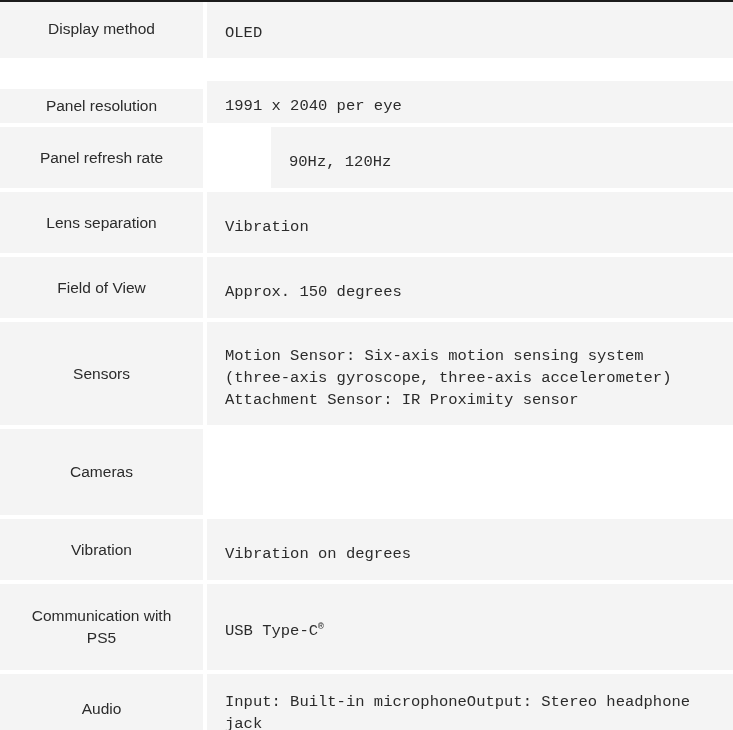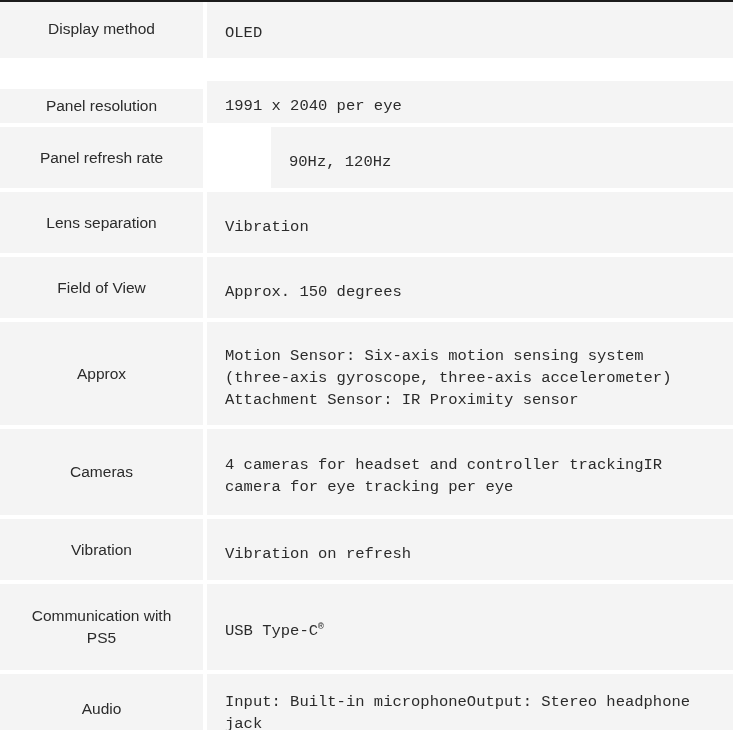--- a/index.html
+++ b/index.html
@@ -132,41 +132,38 @@
       <div class="row-gap"></div>
       <div class="spec-row" style="min-height: 61px;">
         <div class="spec-label">Field of View</div>
         <div class="col-gap"></div>
         <div class="spec-value">
           <span class="value-text">Approx. 150 degrees</span>
         </div>
       </div>
       <div class="row-gap"></div>
       <div class="spec-row" style="min-height: 103px;">
-        <div class="spec-label">Approx</div>
+        <div class="spec-label">Sensors</div>
         <div class="col-gap"></div>
         <div class="spec-value">
           <span class="value-text">Motion Sensor: Six-axis motion sensing system (three-axis gyroscope, three-axis accelerometer)
 Attachment Sensor: IR Proximity sensor</span>
         </div>
       </div>
       <div class="row-gap"></div>
       <div class="spec-row" style="min-height: 86px;">
         <div class="spec-label">Cameras</div>
         <div class="col-gap"></div>
-        <div class="spec-value">
-          <span class="value-text">4 cameras for headset and controller trackingIR camera for eye tracking per eye</span>
-        </div>
       </div>
       <div class="row-gap"></div>
       <div class="spec-row" style="min-height: 61px;">
         <div class="spec-label">Vibration</div>
         <div class="col-gap"></div>
         <div class="spec-value">
-          <span class="value-text">Vibration on refresh</span>
+          <span class="value-text">Vibration on degrees</span>
         </div>
       </div>
       <div class="row-gap"></div>
       <div class="spec-row" style="min-height: 86px;">
         <div class="spec-label">Communication with
 PS5</div>
         <div class="col-gap"></div>
         <div class="spec-value">
           <span class="value-text"><span>USB Type-C</span><sup>®</sup></span>
         </div>

